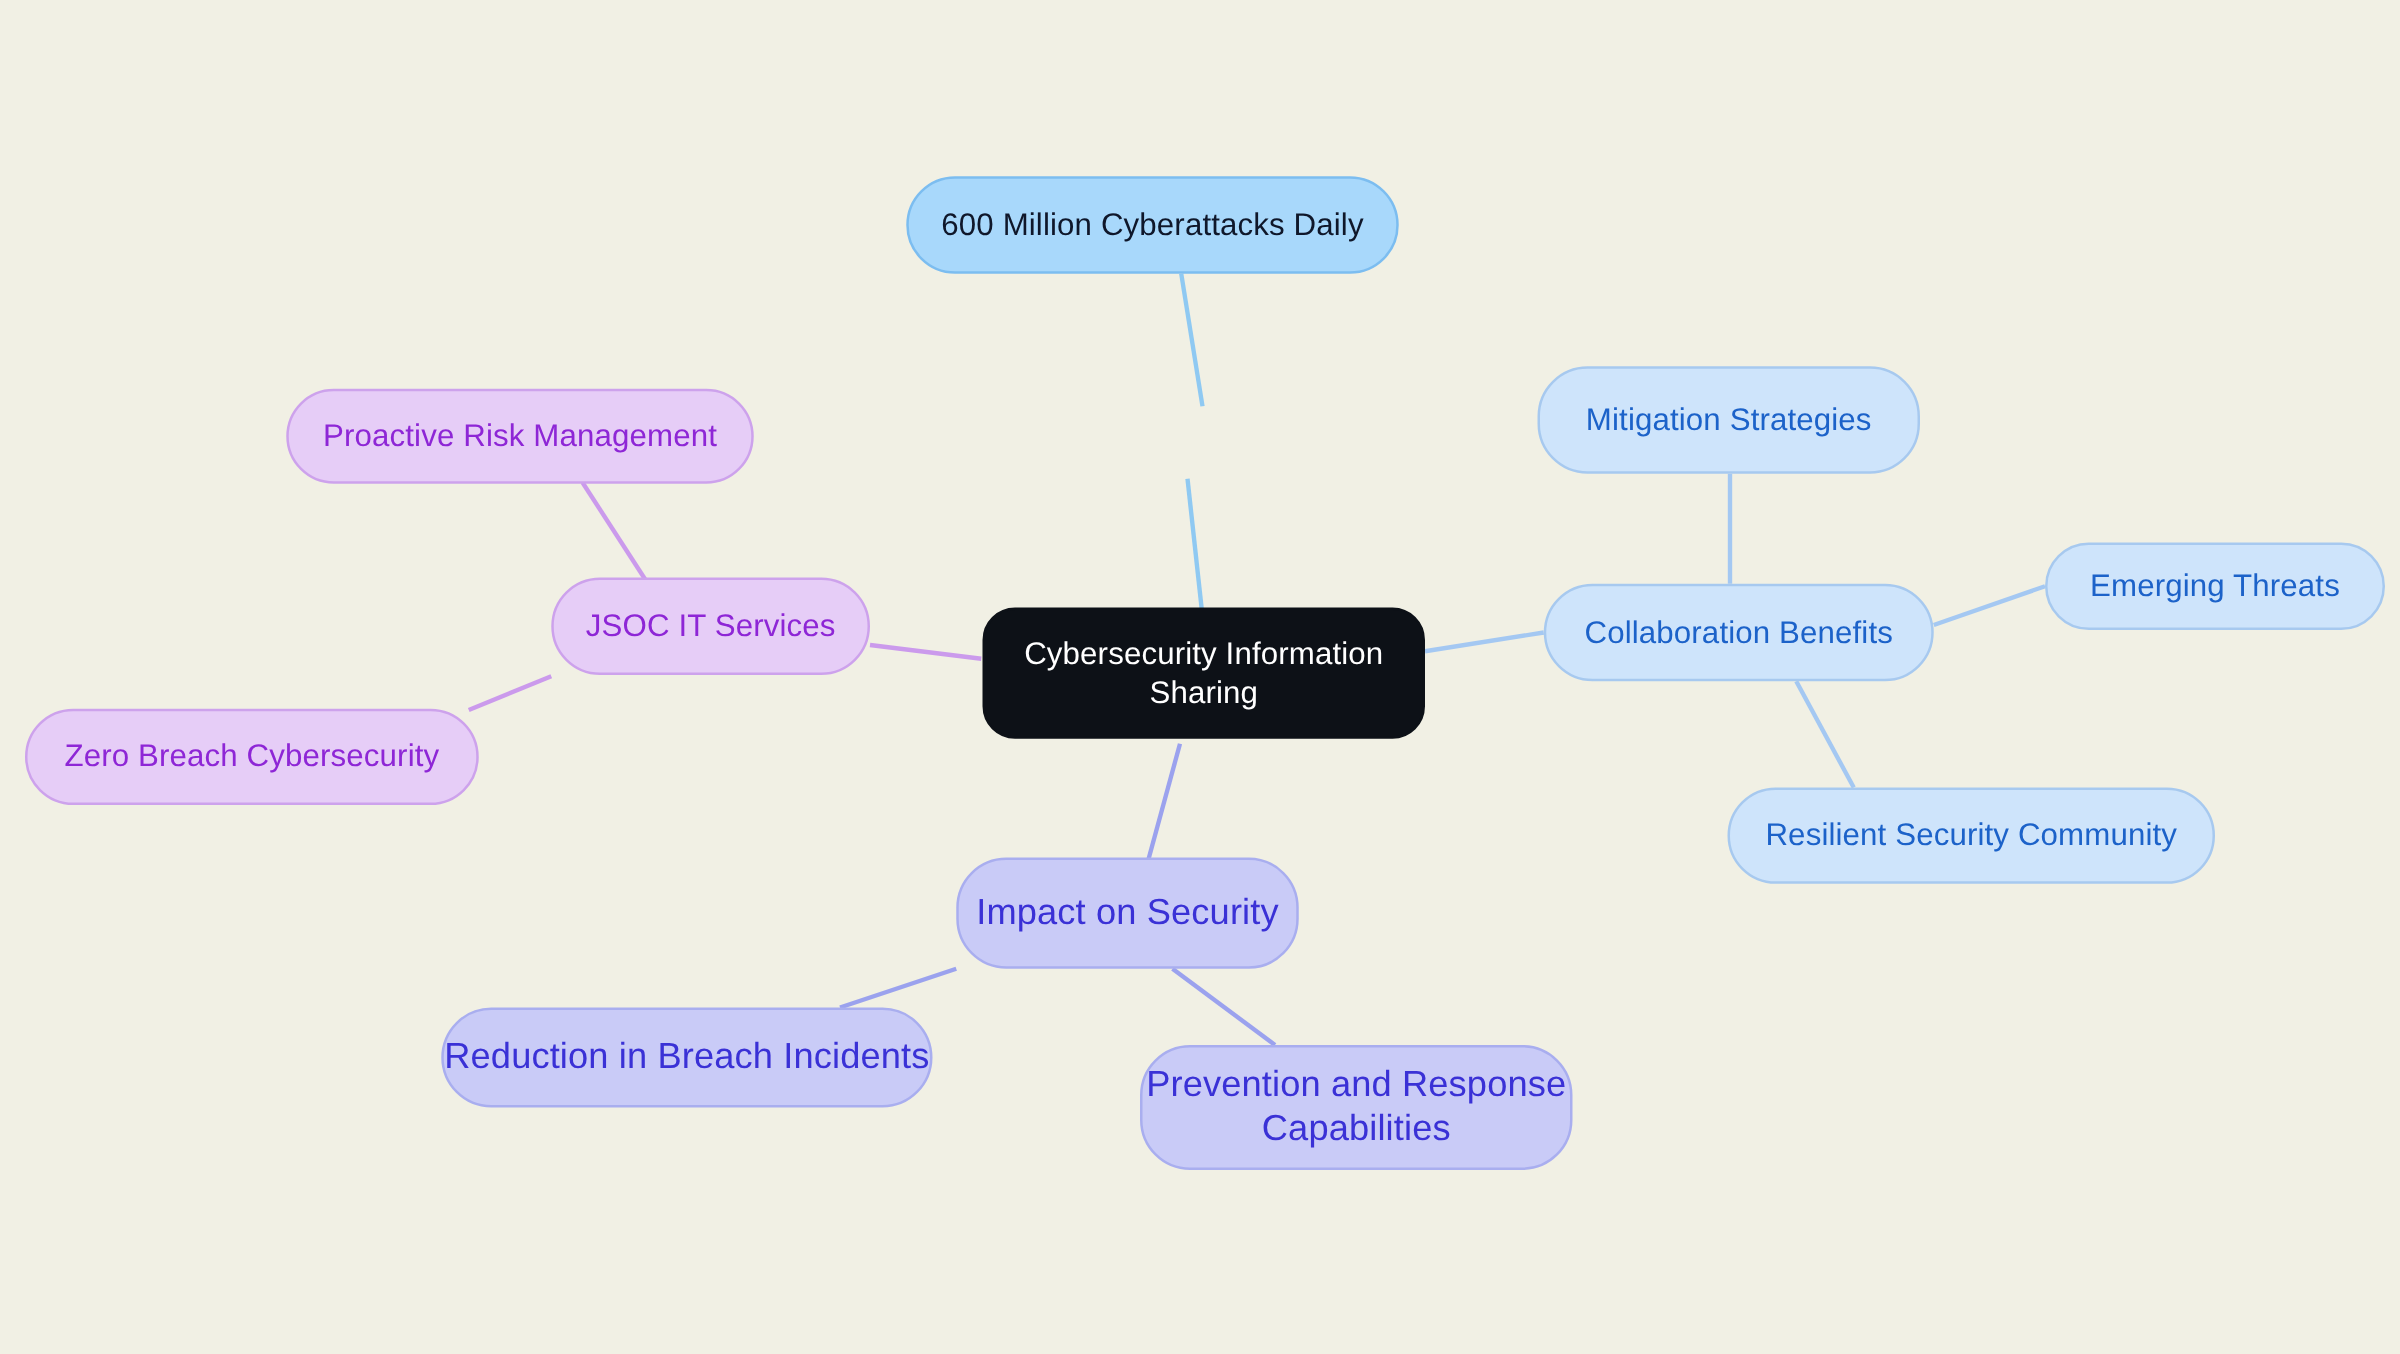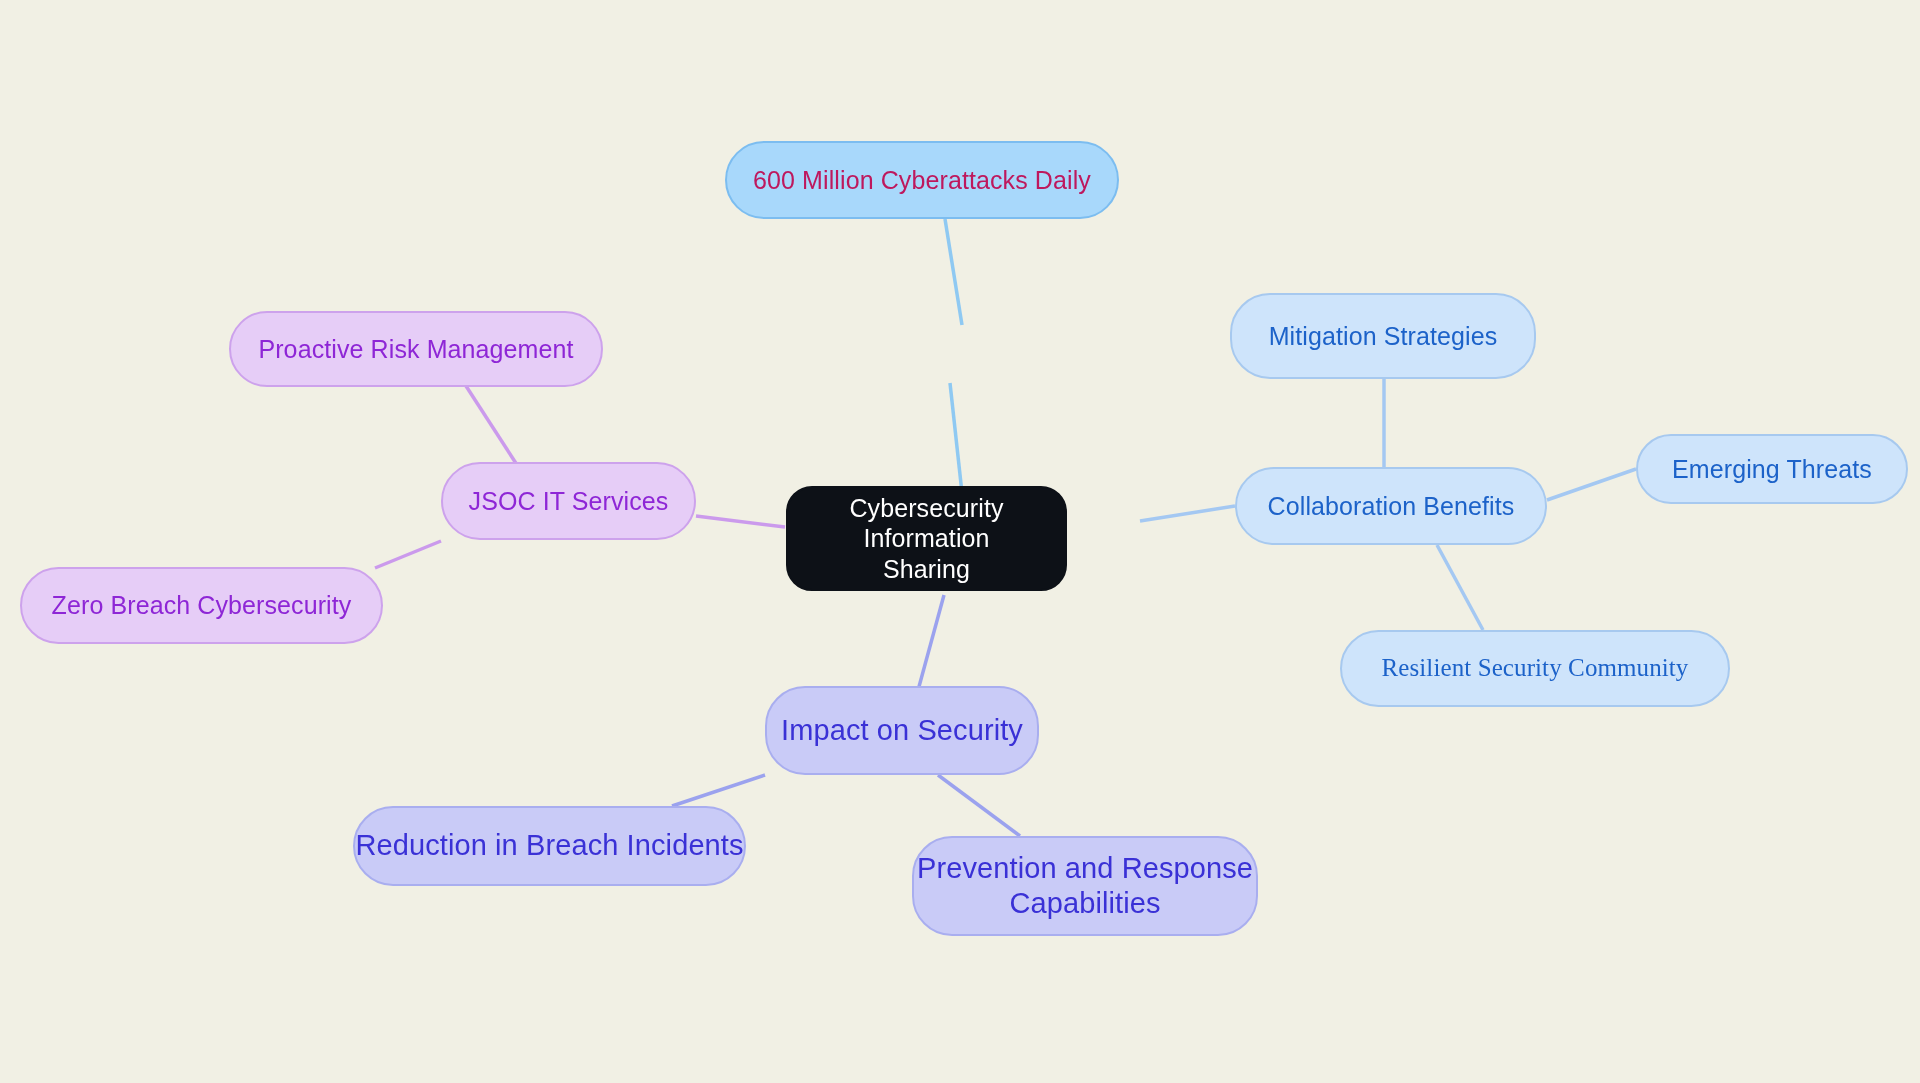--- a/index.html
+++ b/index.html
@@ -42,21 +42,21 @@
   .node-root {
     background: #0d1117;
     border-color: #0d1117;
     color: #ffffff;
     border-radius: 26px;
     font-size: 25px;
   }
   .node-blue-1 {
     background: #a8d8fb;
     border-color: #7cbdf0;
-    color: #be185d;
+    color: #0f172a;
     border-radius: 40px;
     font-size: 25px;
   }
   .node-blue-2 {
     background: #cee4fb;
     border-color: #a7c9ef;
     color: #1c62c9;
     border-radius: 40px;
     font-size: 25px;
   }
@@ -100,21 +100,21 @@
 
     <path d="M 938 775 L 1020 836" stroke="#9ba2ee" stroke-width="3.5" fill="none"></path>
 
     <path d="M 785 527 L 696 516" stroke="#cb9aec" stroke-width="3.5" fill="none"></path>
 
     <path d="M 521 471 L 466 386" stroke="#cb9aec" stroke-width="3.5" fill="none"></path>
 
     <path d="M 441 541 L 375 568" stroke="#cb9aec" stroke-width="3.5" fill="none"></path>
   </svg>
 
-  <div class="node node-root" style="left:786px; top:486px; width:281px; height:105px;">
+  <div class="node node-root" style="left:786px; top:486px; width:354px; height:105px;">
     <span>Cybersecurity Information
 Sharing</span>
   </div>
 
 
   <div class="node node-blue-1" style="left:725px; top:141px; width:394px; height:78px;">
     <span>600 Million Cyberattacks Daily</span>
   </div>
 
   <div class="node node-blue-2" style="left:1235px; top:467px; width:312px; height:78px;">
@@ -122,21 +122,21 @@
   </div>
 
   <div class="node node-blue-2" style="left:1636px; top:434px; width:272px; height:70px;">
     <span>Emerging Threats</span>
   </div>
 
   <div class="node node-blue-2" style="left:1230px; top:293px; width:306px; height:86px;">
     <span>Mitigation Strategies</span>
   </div>
 
-  <div class="node node-blue-2" style="left:1340px; top:630px; width:390px; height:77px;font-family:Liberation Serif, serif;">
+  <div class="node node-blue-2" style="left:1382px; top:630px; width:390px; height:77px;">
     <span>Resilient Security Community</span>
   </div>
 
   <div class="node node-indigo" style="left:765px; top:686px; width:274px; height:89px;">
     <span>Impact on Security</span>
   </div>
 
   <div class="node node-indigo" style="left:912px; top:836px; width:346px; height:100px;">
     <span>Prevention and Response
 Capabilities</span>

